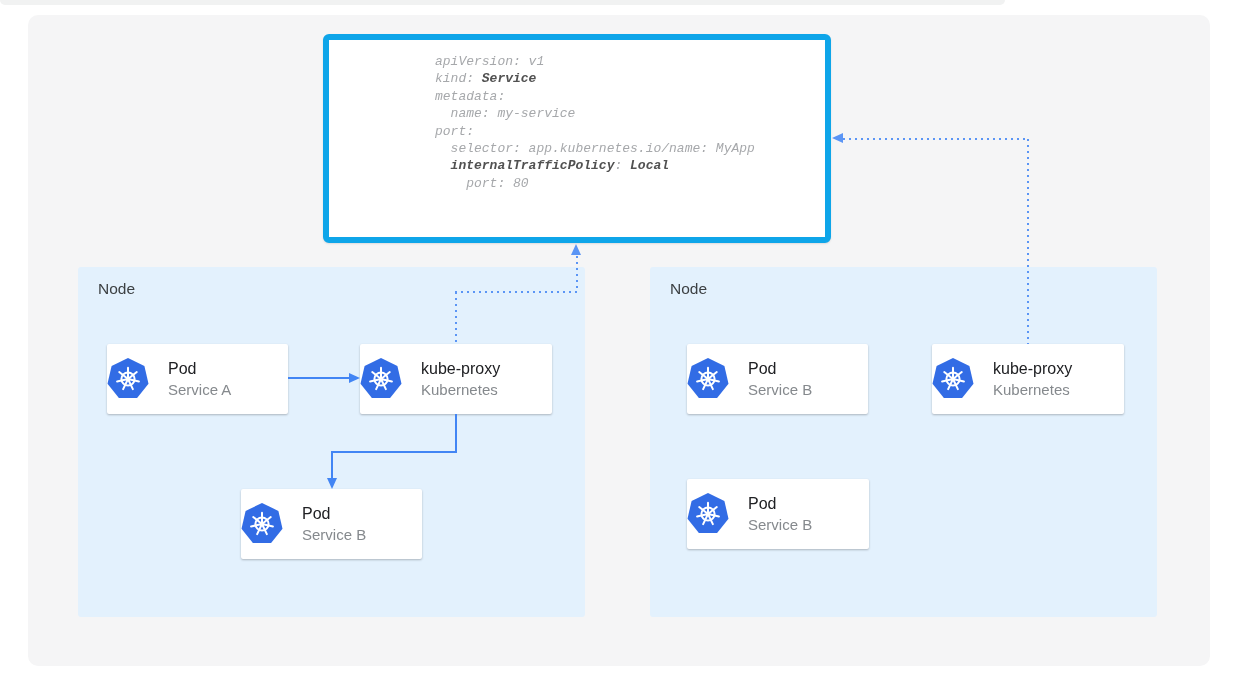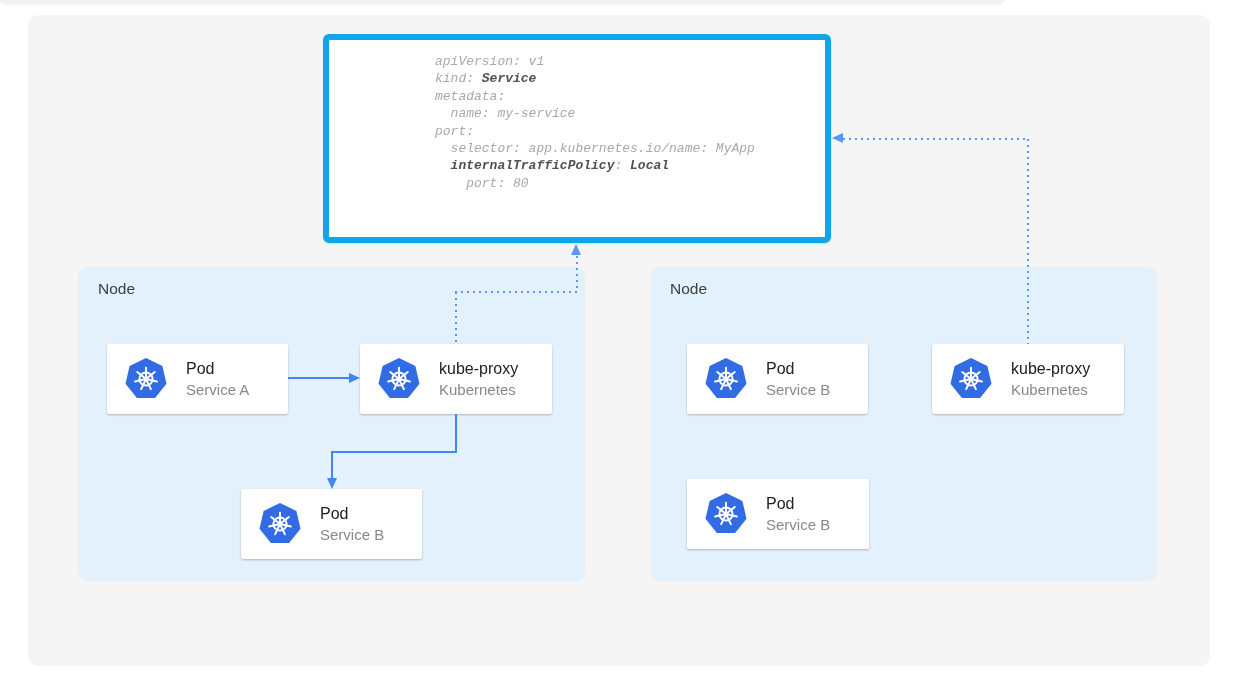--- a/index.html
+++ b/index.html
@@ -26,35 +26,35 @@
   }
   .code-line {
     white-space:pre; font-family:"Liberation Mono", monospace;
     font-style:italic; font-size:13px; line-height:17.4px;
     color:var(--code-regular,#a6a8ab);
   }
   .code-line .b { font-weight:bold; color:var(--code-bold,#515151); }
 
   
   .node {
-    position:absolute; width:507px; height:314px; top:252px;
-    background:var(--node-fill,#e3f1fd); border-radius:9px;
+    position:absolute; width:507px; height:350px; top:252px;
+    background:var(--node-fill,#e3f1fd); border-radius:3px;
   }
   .node-left  { left:50px; }
   .node-right { left:622px; }
   .node-label {
     position:absolute; left:20px; top:13px;
     font-size:15.5px; color:#3c4043;
   }
 
   
   .comp {
     position:absolute; height:70px; background:#ffffff; border-radius:2px;
     box-sizing:border-box; box-shadow:0 1px 2px rgba(0,0,0,.18), 0 1px 3px rgba(0,0,0,.08);
-    display:flex; align-items:center; padding-left:18px;
+    display:flex; align-items:center; 
   }
   .k8s { width:42px; height:42px; flex:0 0 auto; }
   .comp-text { display:flex; flex-direction:column; margin-left:19px; }
   .comp-title { font-size:16px; color:#202124; line-height:21px; }
   .comp-sub   { font-size:15px; color:#85898d; line-height:21px; }
 
   
   .seg  { position:absolute; background:var(--arrow,#4285f4); }
   .tri-right {
     position:absolute; width:0; height:0;

